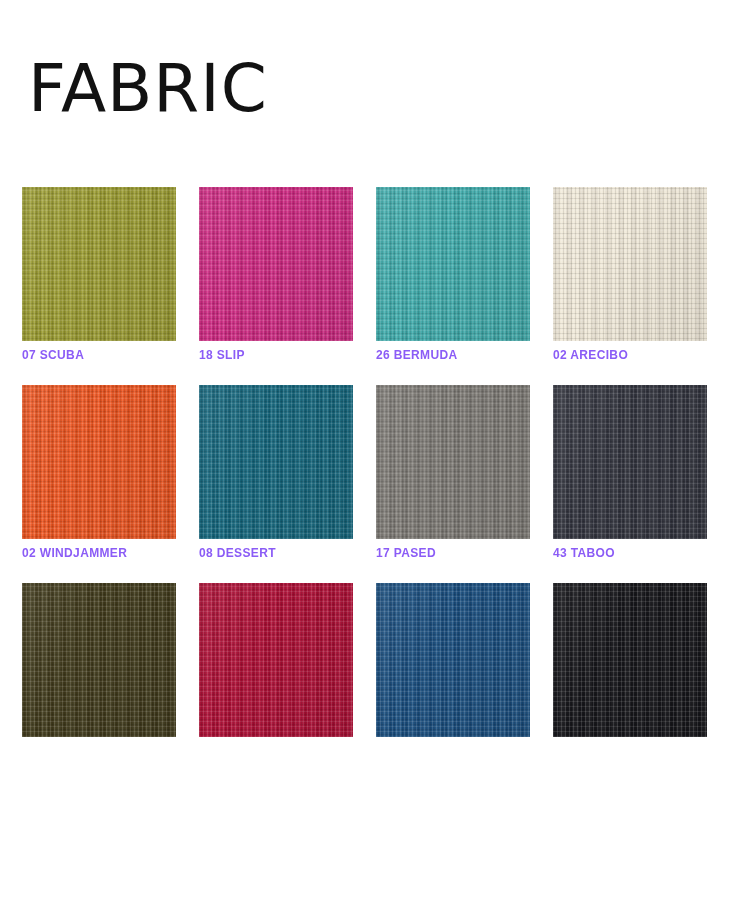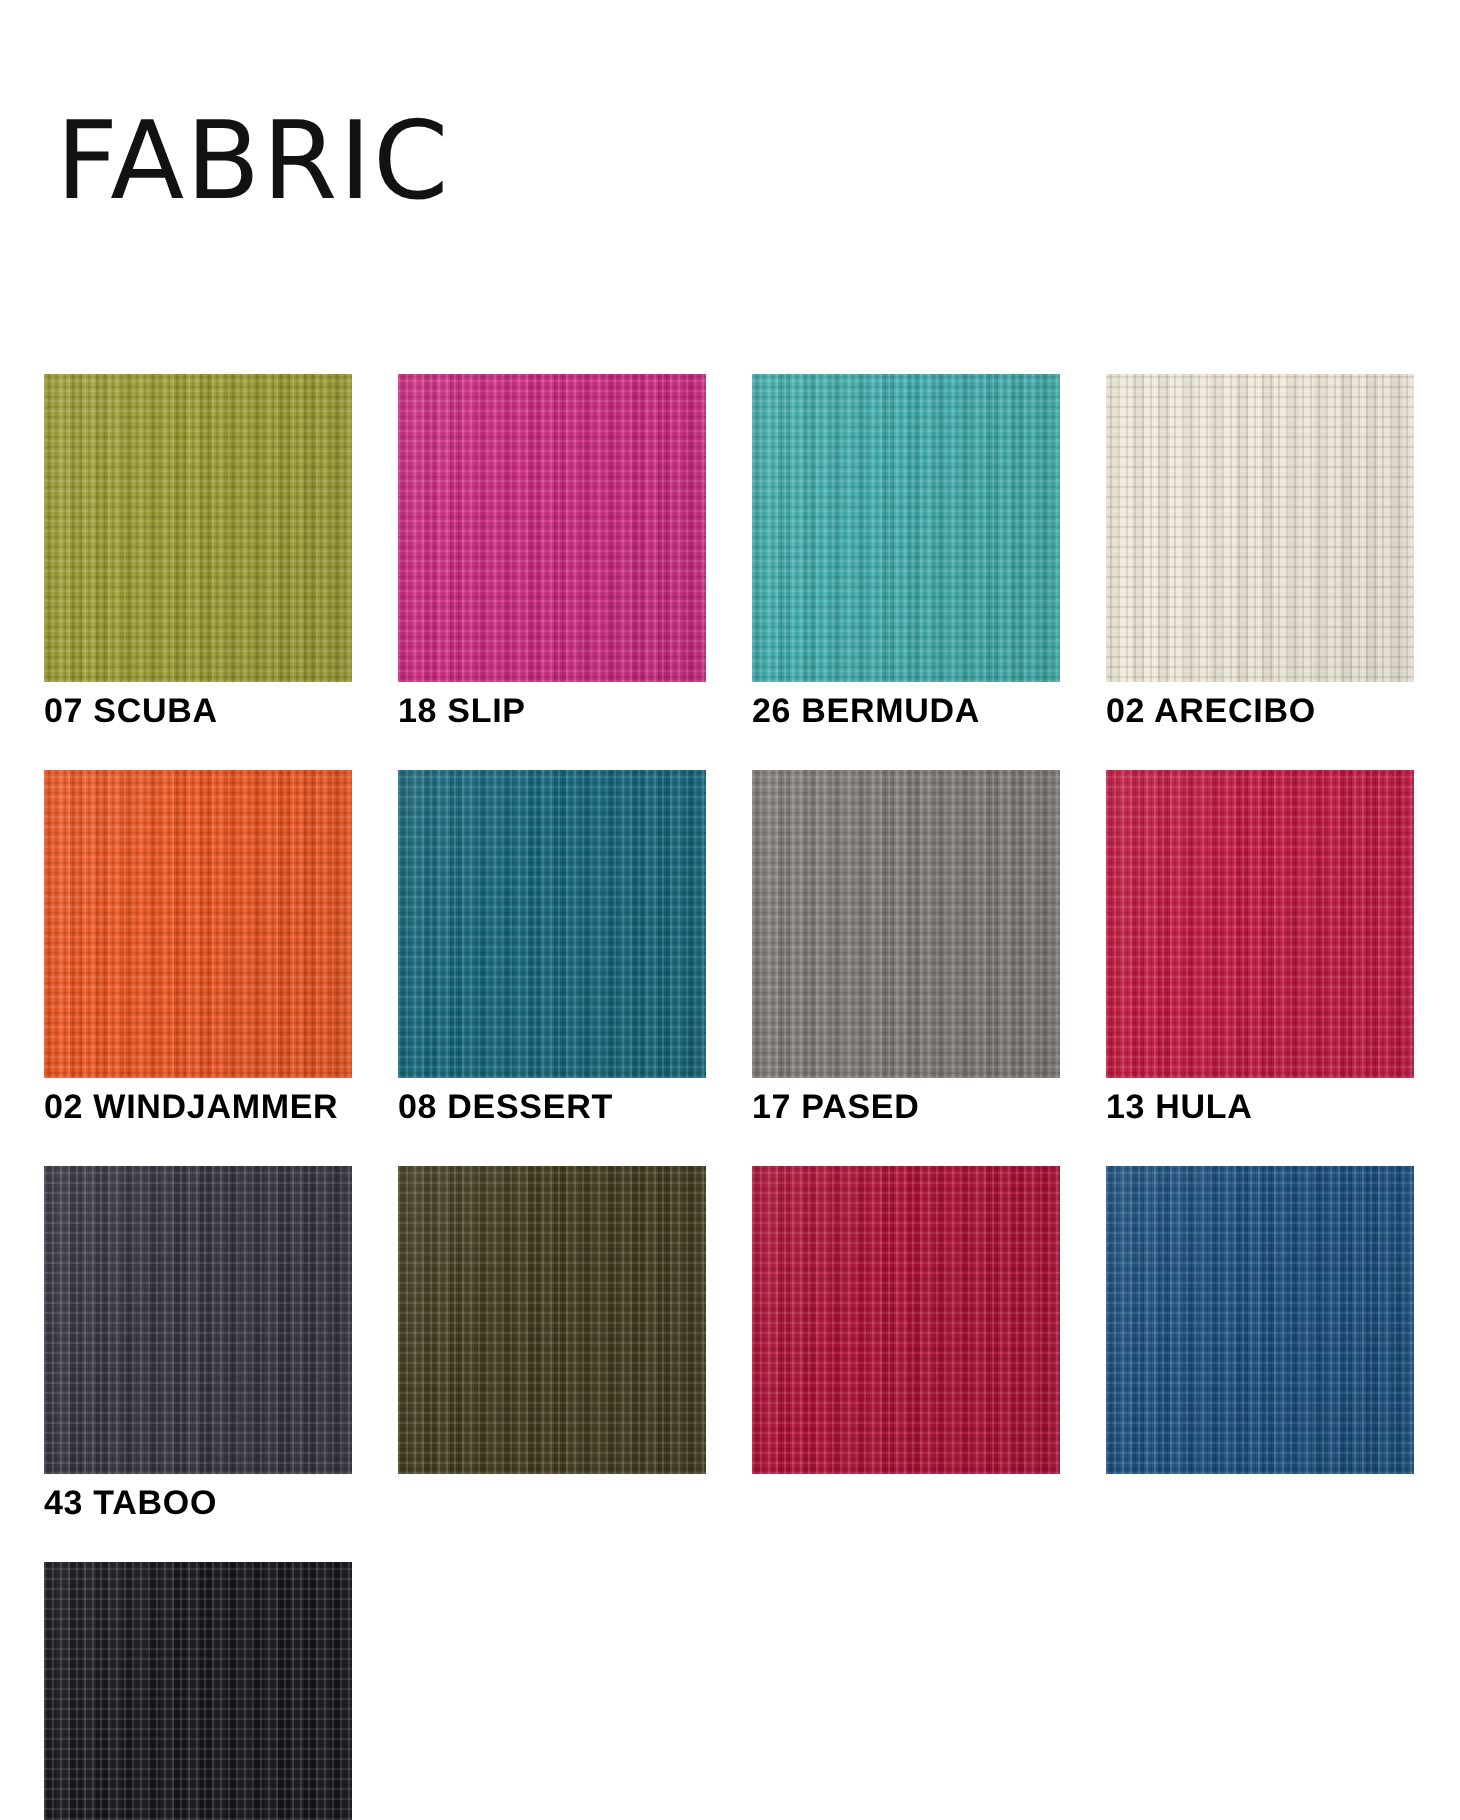--- a/index.html
+++ b/index.html
@@ -19,21 +19,21 @@
     width: 730px;
     height: 910px;
     background: #ffffff;
   }
 
   
   #page-title {
     position: absolute;
     left: 28px;
     top: 14px;
-    font-size: 54px;
+    font-size: 66px;
     line-height: 62px;
     font-weight: 400;
     letter-spacing: 1px;
     color: #121212;
     font-family: "DejaVu Sans", "Liberation Sans", sans-serif;
     white-space: nowrap;
   }
 
   
   #swatch-grid {
@@ -92,25 +92,25 @@
     inset: 0;
     background: linear-gradient(115deg,
       rgba(255,255,255,0.06) 0%,
       rgba(255,255,255,0.00) 38%,
       rgba(0,0,0,0.03) 72%,
       rgba(0,0,0,0.06) 100%);
     pointer-events: none;
   }
   .swatch-label {
     margin-top: 7px;
-    font-size: 17px;
+    font-size: 12px;
     line-height: 15px;
     font-weight: 700;
     letter-spacing: 0.35px;
-    color: #000000;
+    color: #8b5cf6;
     white-space: nowrap;
     font-family: "Liberation Sans", sans-serif;
   }
 </style>
 </head>
 <body>
 
 <div id="page">
 
   <h1 id="page-title">FABRIC</h1>
@@ -159,27 +159,20 @@
         <div class="swatch-label">08 DESSERT</div>
       </div>
       <div class="swatch-cell">
         <div class="swatch-chip" style="background-color: rgb(126, 123, 118);">
           <div class="weave"></div>
           <div class="sheen"></div>
         </div>
         <div class="swatch-label">17 PASED</div>
       </div>
       <div class="swatch-cell">
-        <div class="swatch-chip" style="background-color: rgb(196, 25, 65);">
-          <div class="weave"></div>
-          <div class="sheen"></div>
-        </div>
-        <div class="swatch-label">13 HULA</div>
-      </div>
-      <div class="swatch-cell">
         <div class="swatch-chip" style="background-color: rgb(52, 54, 64);">
           <div class="weave"></div>
           <div class="sheen"></div>
         </div>
         <div class="swatch-label">43 TABOO</div>
       </div>
       <div class="swatch-cell">
         <div class="swatch-chip" style="background-color: rgb(66, 60, 29);">
           <div class="weave"></div>
           <div class="sheen"></div>

